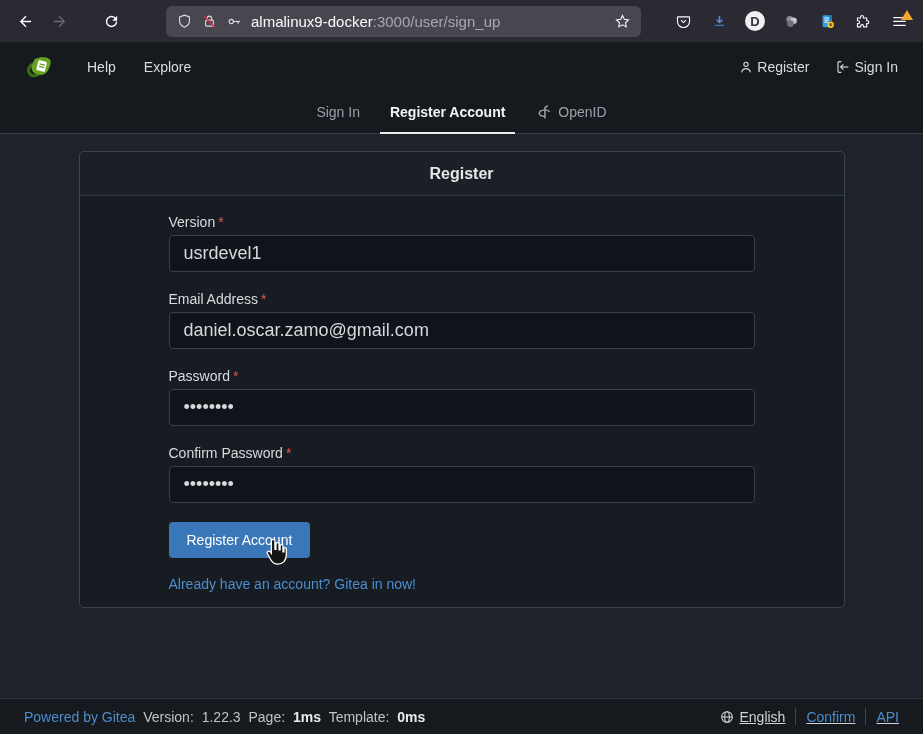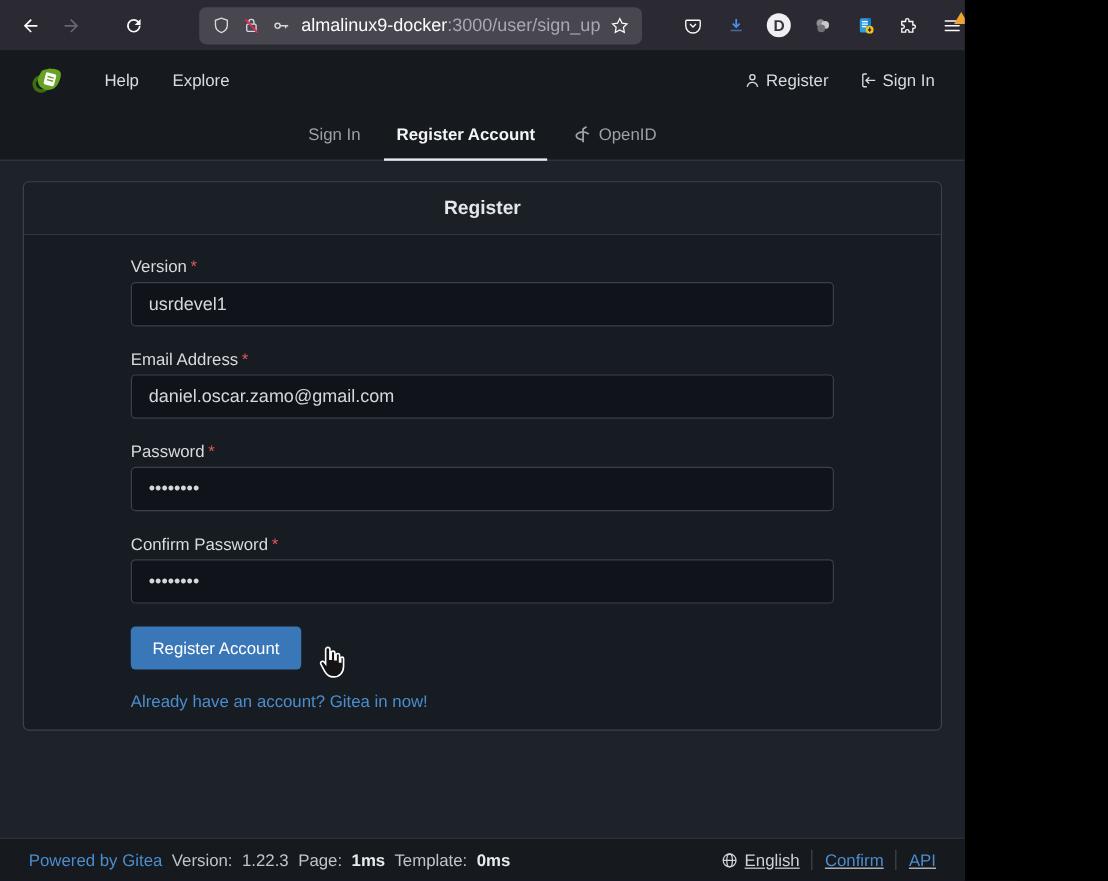--- a/index.html
+++ b/index.html
@@ -1,17 +1,17 @@
 <!DOCTYPE html>
 <html><head>
 <meta charset="utf-8">
 <style>
   * { margin:0; padding:0; box-sizing:border-box; }
   body { background:#000; font-family:"Liberation Sans", sans-serif; }
-  .screen { width:804px; height:734px; position:relative; overflow:hidden; background:#1e222a; }
+  .screen { width:923px; height:734px; position:relative; overflow:hidden; background:#1e222a; }
 
   
   .toolbar { height:42px; background:#2b2a33; display:flex; align-items:center; padding:0 8px; }
   .tb-btn { width:34px; height:30px; border-radius:4px; display:flex; align-items:center; justify-content:center; color:#fbfbfe; flex:0 0 auto; }
   .tb-btn.disabled { color:#68676f; }
   .tb-btn svg { width:17px; height:17px; }
   .urlbar { margin-left:38px; width:476px; height:31px; background:#48474f; border-radius:6px; display:flex; align-items:center; padding:0 10px; gap:8px; color:#d8d7dd; }
   .urlbar svg { width:17px; height:17px; flex:0 0 auto; }
   .url-text { font-size:15px; white-space:nowrap; overflow:hidden; }
   .url-host { color:#fbfbfe; }
@@ -43,21 +43,21 @@
   .tab.active { color:#f2f4f6; font-weight:bold; border-bottom-color:#e9ebee; }
 
   
   .main { flex:1; }
   .panel { width:766px; margin:17px auto 0; background:#171c22; border:1px solid #3a434c; border-radius:5px; }
   .panel-header { padding:13px 10px 12px; text-align:center; font-size:16px; font-weight:bold; color:#e4e6e9; background:#1b2026; border-bottom:1px solid #2f373f; border-radius:5px 5px 0 0; }
   .panel-body { padding:18px 89px 14px; }
   .field { margin-bottom:19px; }
   .field-label { display:block; font-size:14px; font-weight:500; color:#d8dbde; margin-bottom:5px; }
   .req { color:#db5858; margin-left:3px; }
-  .text-input { width:100%; height:37px; background:#10141a; border:1px solid #384049; border-radius:4px; color:#d5d8db; font-size:15px; padding:0 14px; font-family:"Liberation Sans", sans-serif; outline:none; }
+  .text-input { width:100%; height:37px; background:#10141a; border:1px solid #384049; border-radius:4px; color:#d5d8db; font-size:18px; padding:0 14px; font-family:"Liberation Sans", sans-serif; outline:none; }
   .primary-btn { height:36px; padding:0 18px; background:#3a77b9; color:#fff; border:none; border-radius:4px; font-size:14px; font-weight:500; font-family:"Liberation Sans", sans-serif; cursor:pointer; }
   .signin-link { display:inline-block; margin-top:18px; color:#4c8dce; font-size:14px; text-decoration:none; }
 
   
   .footer { height:36px; background:#16191d; border-top:1px solid #2e353c; display:flex; align-items:center; justify-content:space-between; padding:0 24px; font-size:14px; flex:0 0 auto; }
   .footer-left { color:#bfc4c9; }
   .footer-left > * { margin-right:4px; }
   .footer-left .link { color:#4c8dce; text-decoration:none; }
   .footer-left strong { color:#e8eaed; }
   .footer-right { display:flex; align-items:center; gap:10px; color:#cfd3d7;text-decoration:underline; }

